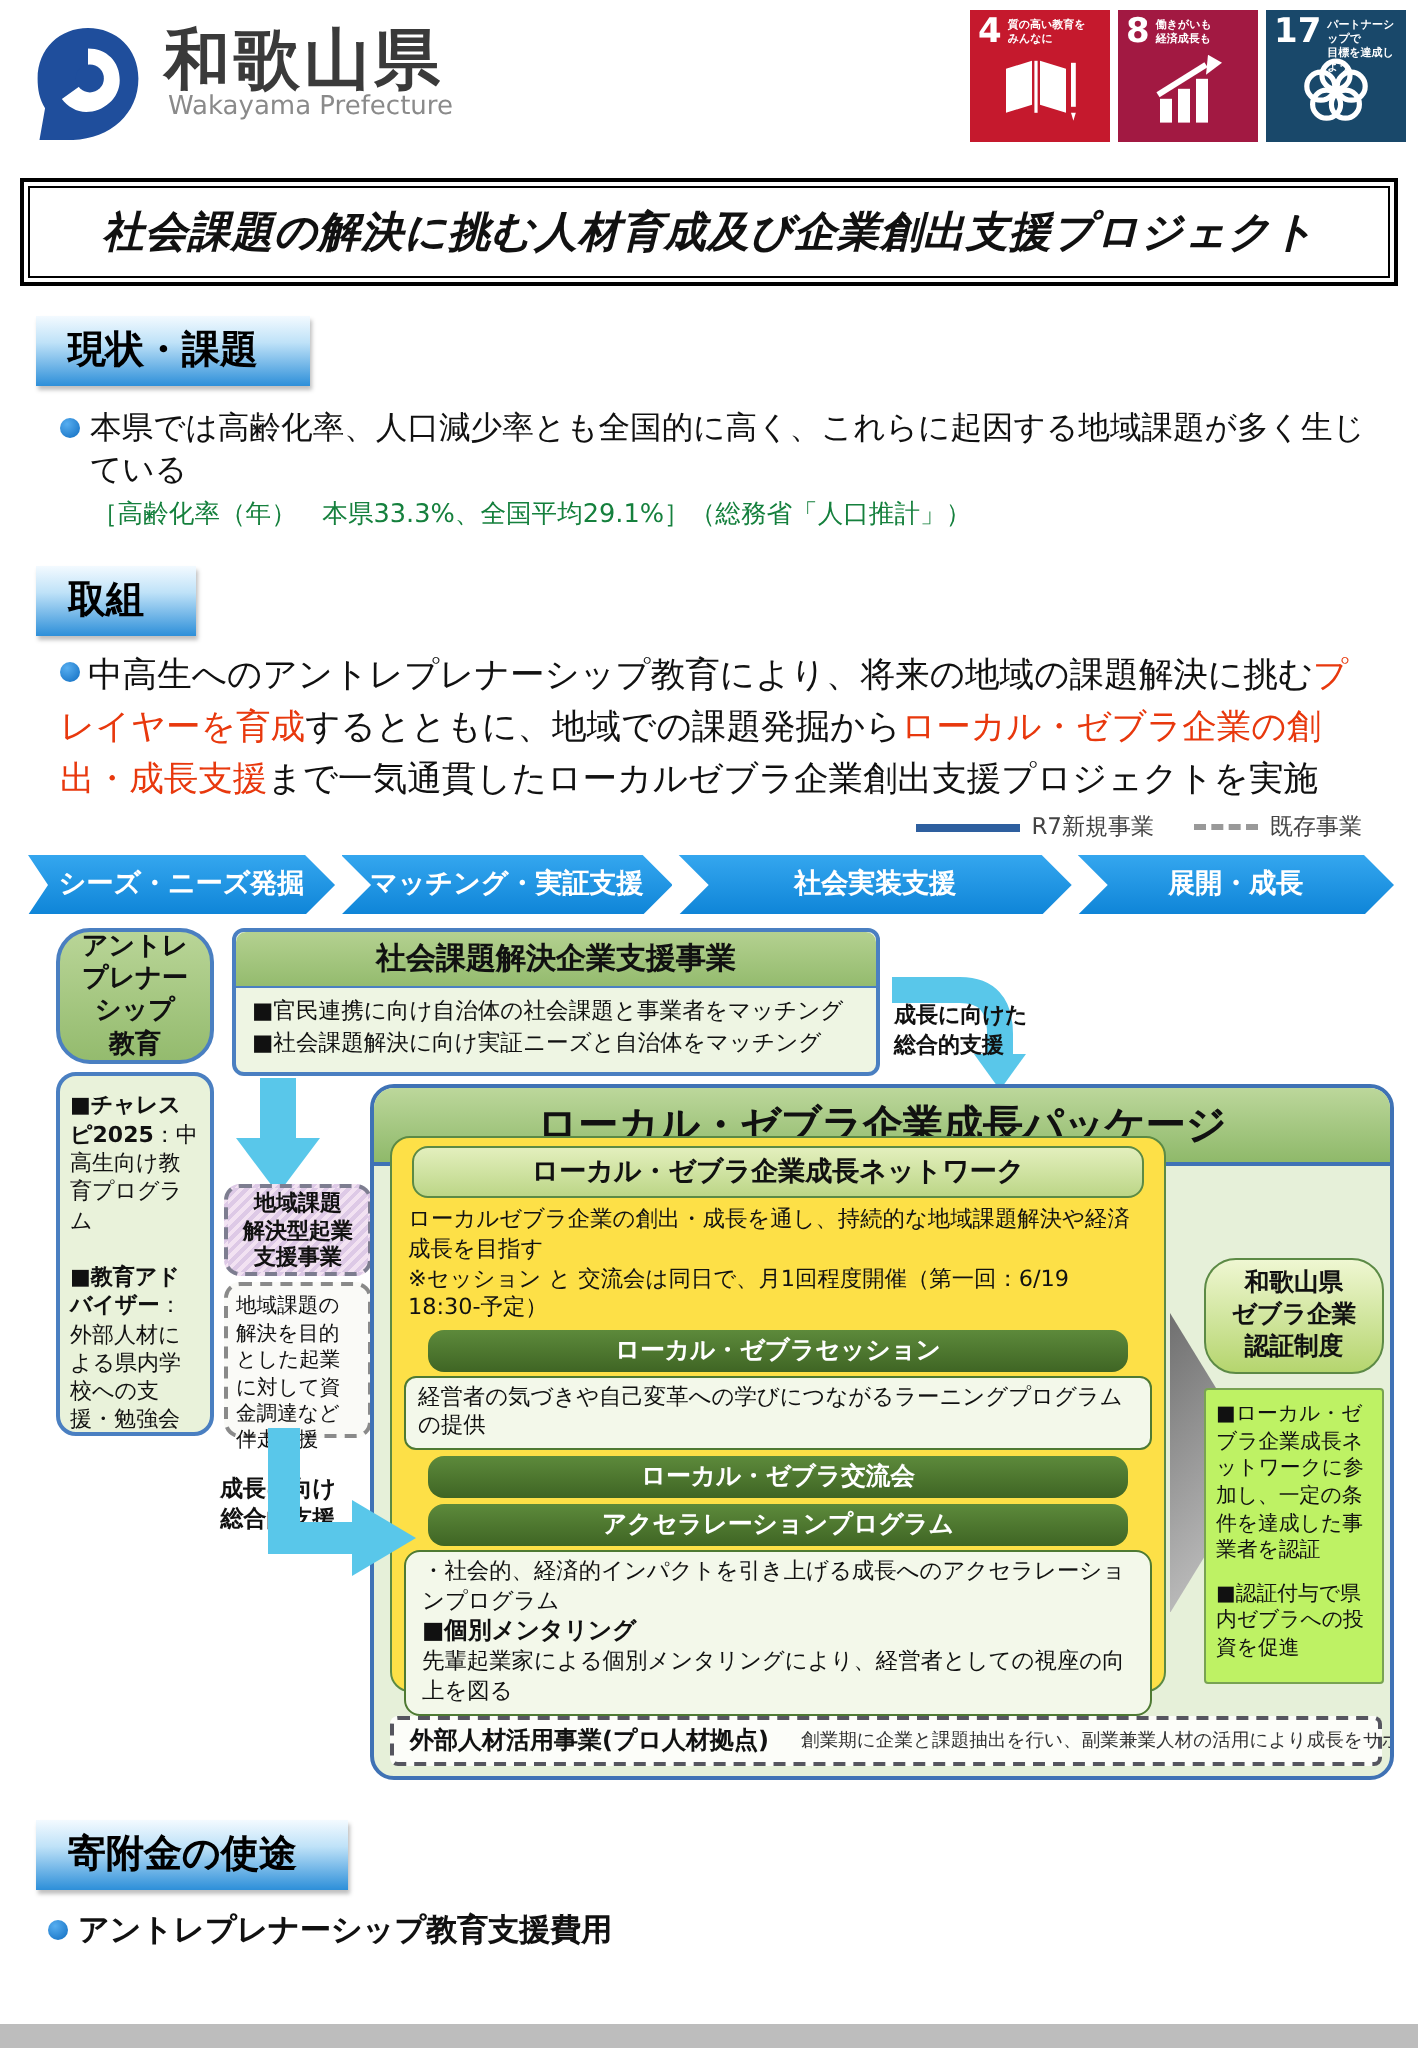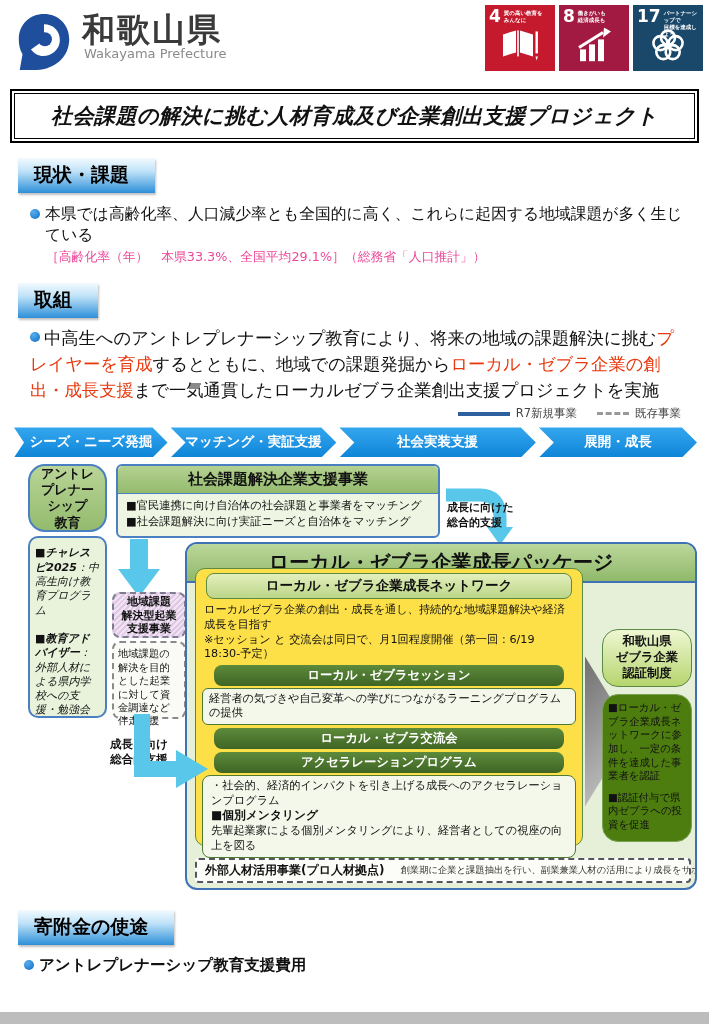--- a/index.html
+++ b/index.html
@@ -31,21 +31,21 @@
     font-size:19px;font-weight:bold;color:#000;
     background:linear-gradient(180deg,#f3faff 0%,#bfe2f8 38%,#2d8fd9 100%);
     box-shadow:1px 2px 2px rgba(0,0,0,0.25);}
 
   
   .bullets{margin:10px 24px 0 30px;}
   .b-row{display:flex;align-items:flex-start;margin-top:9px;}
   .dot{flex:0 0 10px;width:10px;height:10px;border-radius:50%;
        background:radial-gradient(circle at 35% 30%,#57aef0,#0f6cc0);margin:6px 5px 0 0;}
   .b-text{font-size:15.8px;line-height:1.35;}
-  .b-note{font-size:12.8px;margin:3px 0 2px 16px;color:#ec4899;}
+  .b-note{font-size:12.8px;margin:3px 0 2px 16px;color:#15803d;}
 
   
   .tori-wrap{position:relative;margin:8px 24px 0 30px;}
   .tori-p{font-size:17.3px;line-height:1.5;padding-bottom:18px;}
   .red{color:#e8380d;}
   .legend{position:absolute;right:4px;bottom:0;display:flex;align-items:center;gap:6px;font-size:11.5px;color:#444;}
   .leg-solid{display:inline-block;width:52px;height:4px;background:#2e5f9f;}
   .leg-dash{display:inline-block;width:32px;border-top:3px dashed #999;margin-left:14px;}
 
   
@@ -59,21 +59,21 @@
 
   
   .diagram{position:relative;height:434px;margin-top:2px;}
   .blue-border{border:2px solid #4a7fc1;border-radius:8px;box-sizing:border-box;}
 
   .entre-head{position:absolute;left:28px;top:5px;width:79px;height:68px;
     background:linear-gradient(180deg,#b9d597,#94bb6e);display:flex;align-items:center;justify-content:center;
     font-size:13px;font-weight:bold;text-align:center;line-height:1.25;border-radius:17px;}
   .entre-body{position:absolute;left:28px;top:77px;width:79px;height:182px;background:#e9f2da;
     font-size:11px;line-height:1.3;padding:8px 5px;box-sizing:border-box;border-radius:10px;}
-  .entre-item{margin-bottom:14px;font-style:italic;}
+  .entre-item{margin-bottom:14px;}
   .ehead{font-weight:bold;}
 
   .shakai{position:absolute;left:116px;top:5px;width:324px;background:#eef5e3;}
   .shakai-head{background:linear-gradient(180deg,#b4d190,#94bb6e);border-bottom:1.5px solid #4a7fc1;
     font-size:15px;font-weight:bold;text-align:center;padding:4px 0;border-radius:5px 5px 0 0;}
   .shakai-body{padding:4px 8px 6px;font-size:11.3px;line-height:1.4;}
 
   .growth-right{position:absolute;left:447px;top:42px;width:84px;font-size:11px;font-weight:bold;
     line-height:1.3;}
   .growth-left{position:absolute;left:100px;top:278px;width:78px;font-size:11.5px;font-weight:bold;
@@ -114,21 +114,21 @@
   .ac-head{font-weight:bold;font-size:11.8px;}
 
   .gray-arrow{position:absolute;left:398px;top:112px;width:46px;height:150px;
     background:linear-gradient(135deg,#6f6f6f,#cfcfcf);clip-path:polygon(0 0,100% 50%,0 100%);}
 
   .cert-head{position:absolute;left:415px;top:85px;width:90px;height:58px;box-sizing:border-box;
     background:linear-gradient(180deg,#eff7d2,#b5d56e);border:1.5px solid #5c8a45;border-radius:16px;
     display:flex;align-items:center;justify-content:center;text-align:center;
     font-size:12.3px;font-weight:bold;line-height:1.3;}
   .cert-body{position:absolute;left:415px;top:150px;width:90px;height:148px;box-sizing:border-box;
-    background:#4d7c0f;border:1.2px solid #78a352;border-radius:16px;
+    background:#bef264;border:1.2px solid #78a352;border-radius:2px;
     font-size:10.4px;line-height:1.3;padding:6px 5px;}
   .cert-item{margin-bottom:8px;}
 
   .external{position:absolute;left:8px;bottom:5px;width:496px;height:25px;box-sizing:border-box;
     border:2px dashed #55555f;border-radius:4px;background:#fcfdf9;
     display:flex;align-items:center;padding:0 8px;}
   .ext-title{font-size:12px;font-weight:bold;white-space:nowrap;}
   .ext-sep{width:1.5px;height:14px;background:#555;margin:0 8px;}
   .ext-desc{font-size:9.3px;color:#333;white-space:nowrap;}
 

